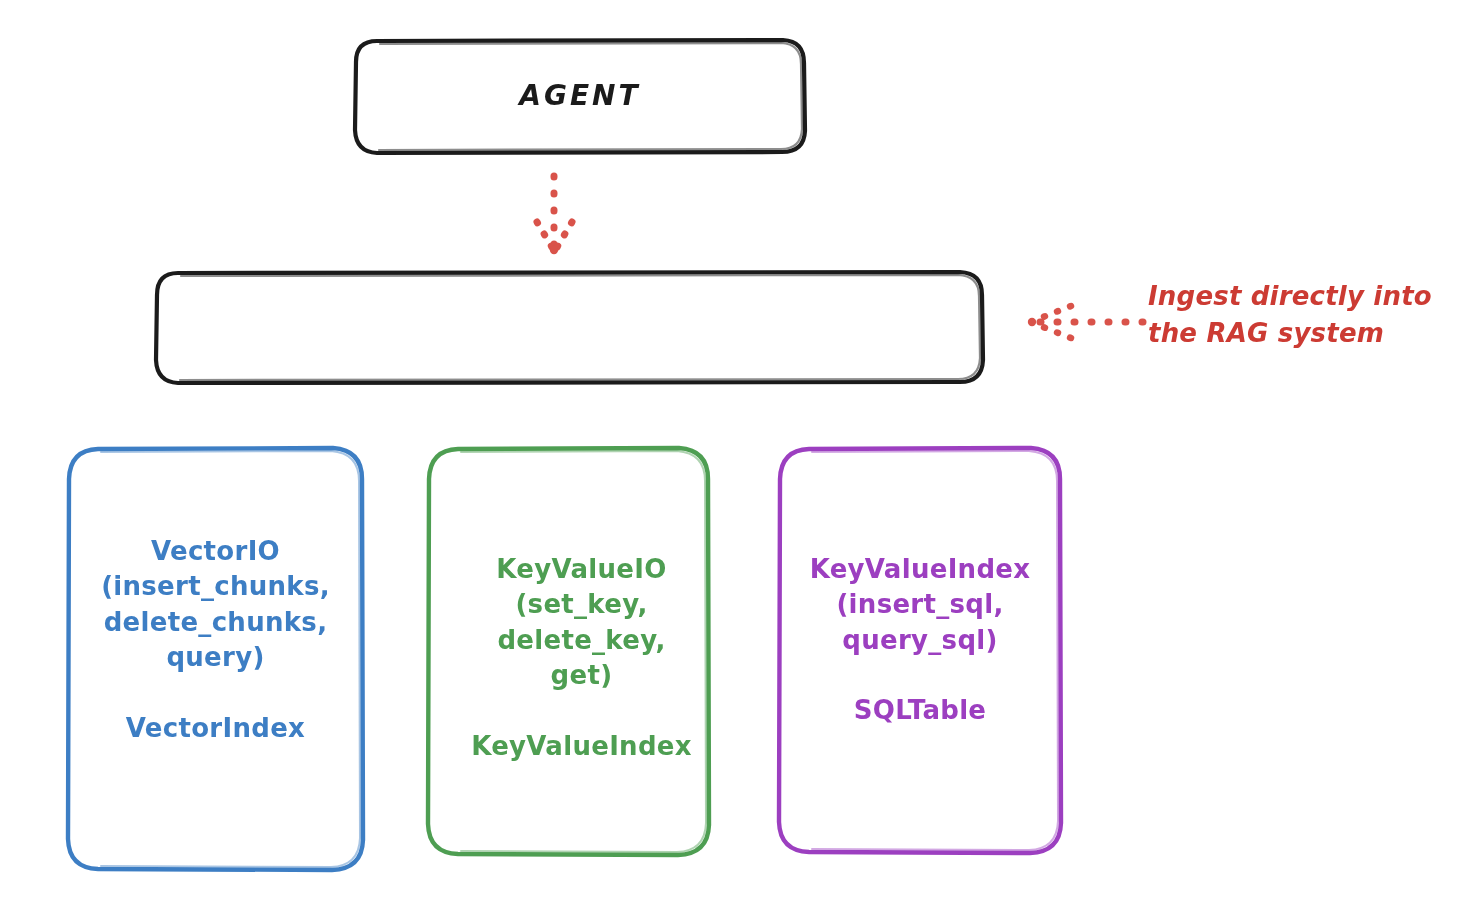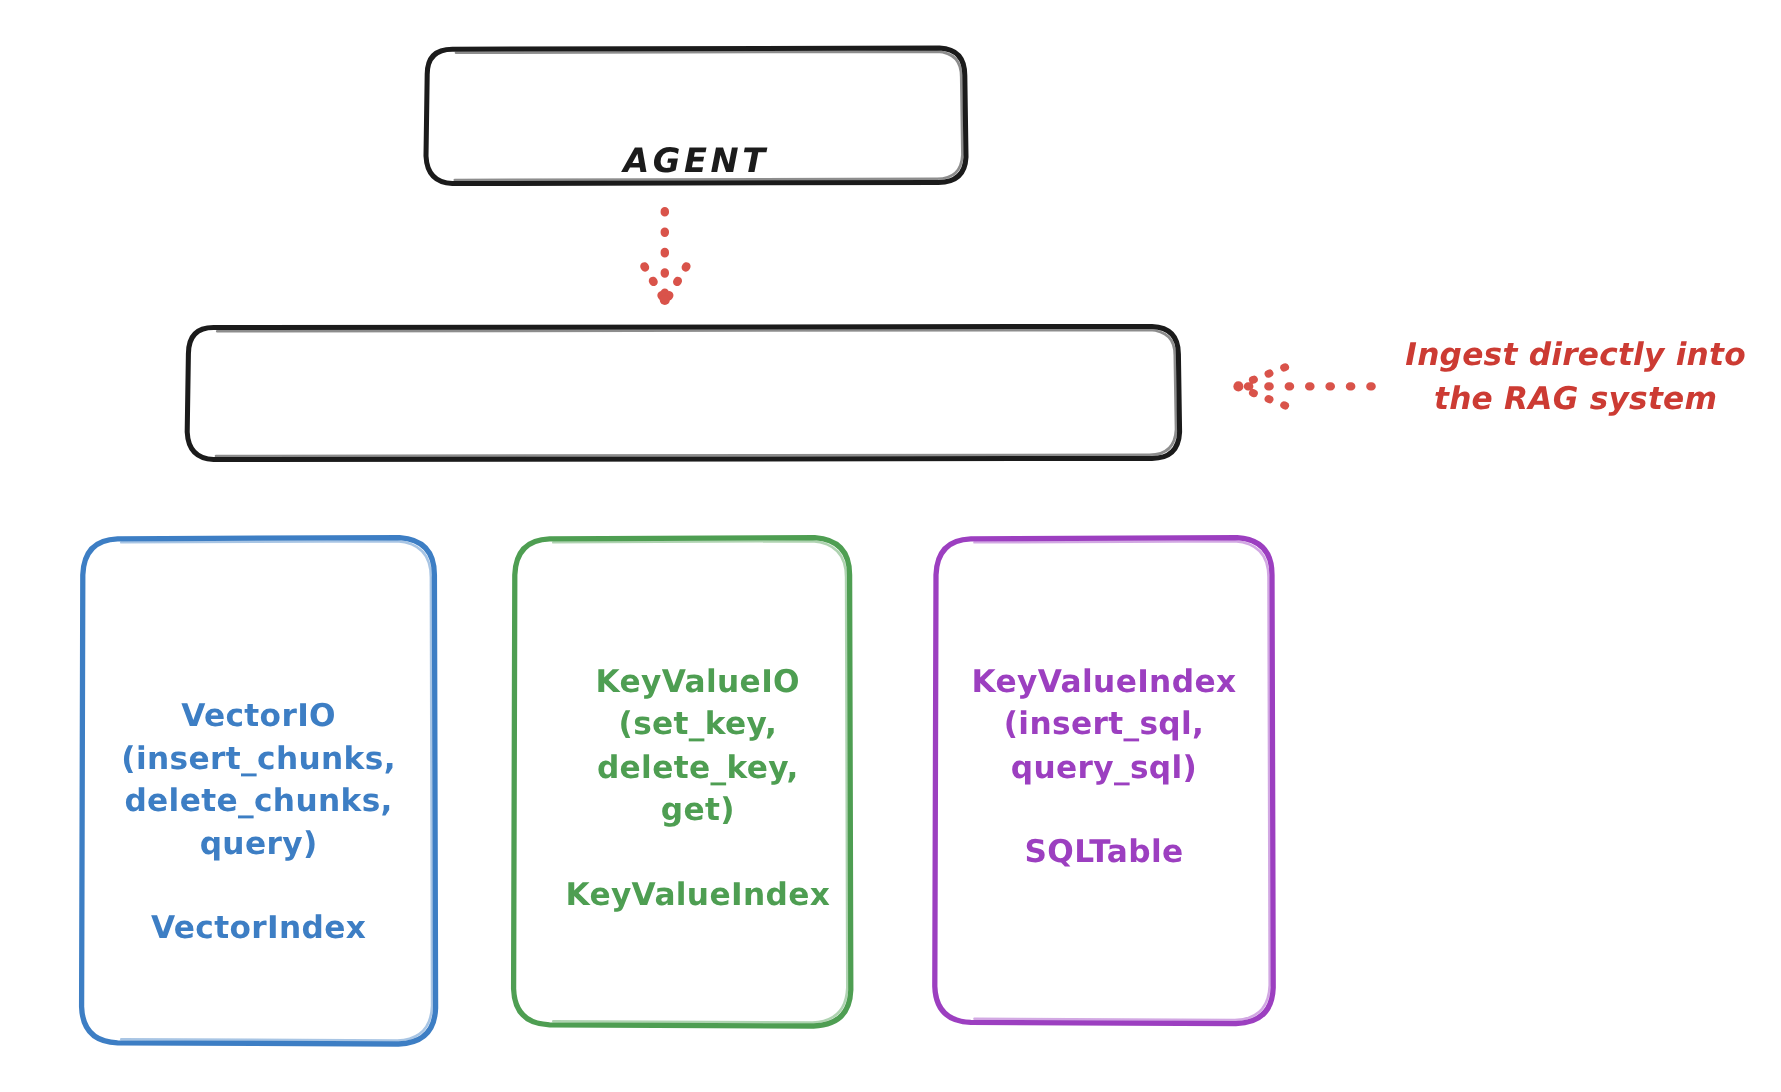--- a/index.html
+++ b/index.html
@@ -39,21 +39,20 @@
     line-height: 1.32;
     letter-spacing: 0.2px;
   }
 
   
   #agent-node {
     left: 355px;
     top: 40px;
     width: 450px;
     height: 113px;
-    align-items: flex-end;
   }
   #agent-node .node-label {
     font-family: "DejaVu Sans", sans-serif;
     font-size: 28px;
     font-weight: 700;
     font-style: italic;
     letter-spacing: 3px;
     color: #1b1b1b;
   }
 
@@ -80,24 +79,23 @@
   }
   .provider-node .node-label {
     font-size: 26px;
     font-weight: 600;
     font-family: "DejaVu Sans", sans-serif;
     line-height: 1.36;
     letter-spacing: 0.3px;
   }
   #vector-io-node {
     left: 68px;
-    top: 432px;
+    top: 448px;
     width: 295px;
     height: 423px;
-    align-items: center;
   }
   #vector-io-node .node-label {
     padding-top: 86px;
     color: #3d7ec4;
   }
   #key-value-io-node {
     left: 428px;
     top: 448px;
     width: 281px;
     height: 408px;
@@ -123,21 +121,20 @@
     position: absolute;
     left: 1148px;
     top: 278px;
     width: 330px;
     color: #cc3b33;
     font-family: "DejaVu Sans", sans-serif;
     font-size: 26px;
     font-weight: 700;
     font-style: italic;
     line-height: 1.42;
-    text-align: center;
     white-space: pre-line;
     letter-spacing: 0.2px;
   }
 </style>
 </head>
 <body>
 
 <div id="canvas">
 
   <svg class="sketch-svg" viewBox="0 0 1484 910">

